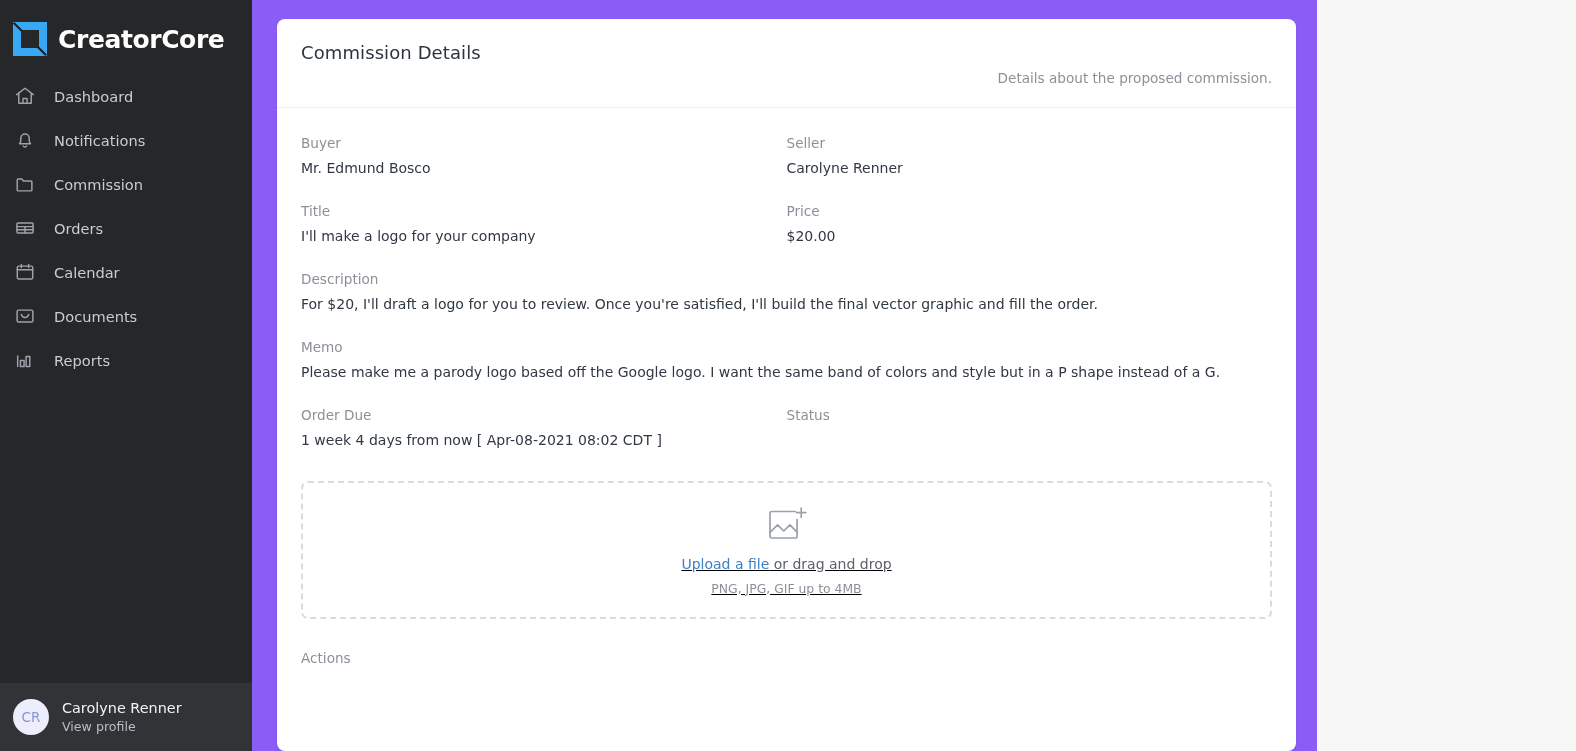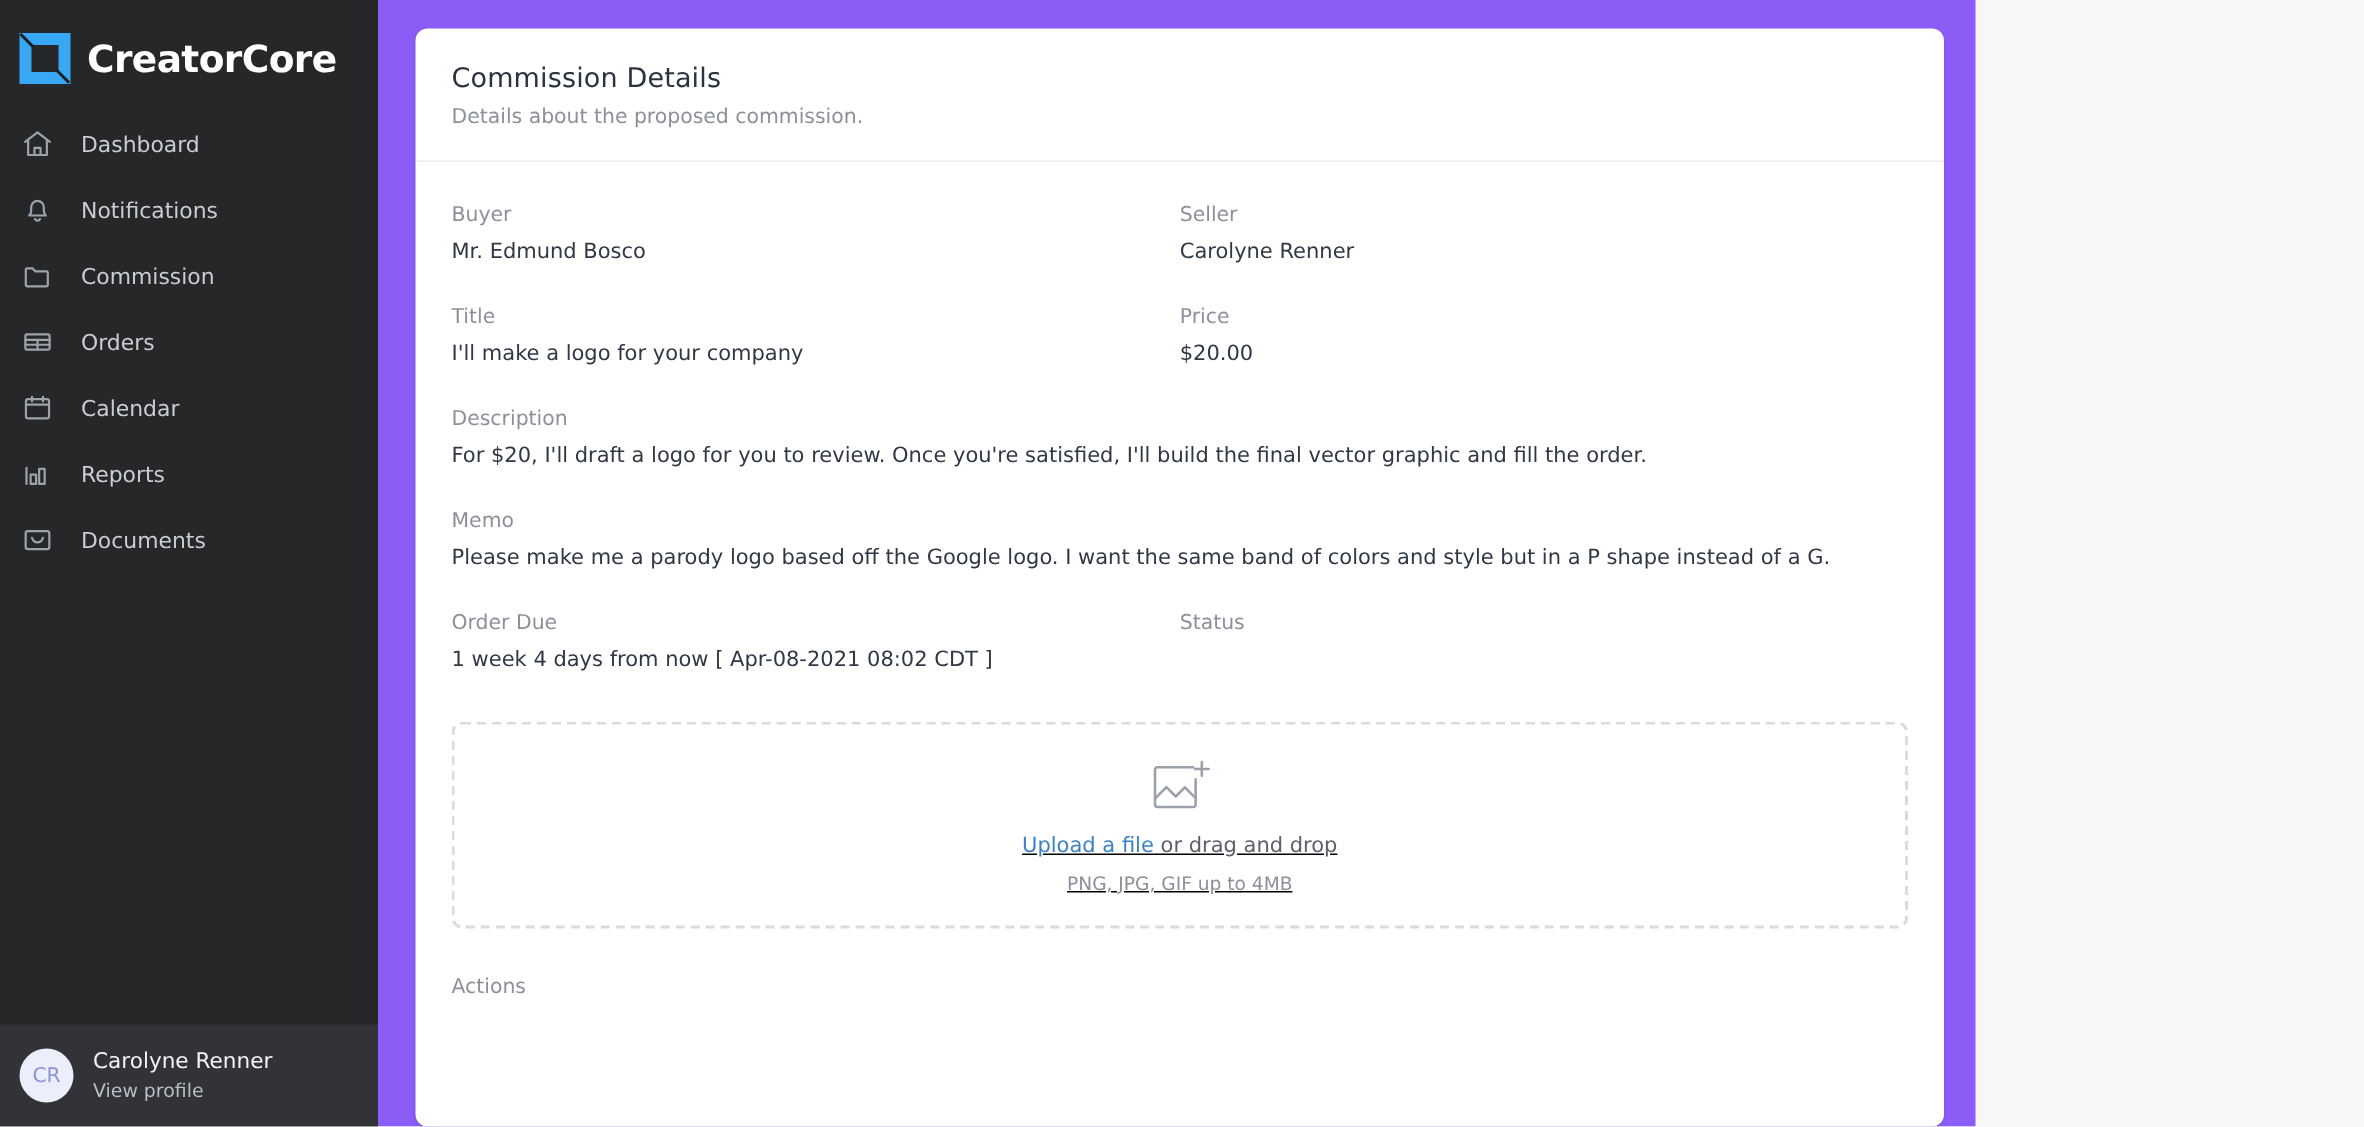--- a/index.html
+++ b/index.html
@@ -72,21 +72,21 @@
   #main { flex: 1; height: 751px; background: #8b5cf6; padding: 19px 21px 0 25px; }
   .card {
     background: #ffffff;
     border-radius: 8px;
     height: 732px;
     box-shadow: 0 1px 2px rgba(16,24,40,.06), 0 1px 3px rgba(16,24,40,.06);
     overflow: hidden;
   }
   .card-head { padding: 23px 24px 21px 24px; border-bottom: 1px solid #ededf0; }
   .card-title { font-size: 18px; color: #2c3340; font-weight: 400; letter-spacing: .1px; }
-  .card-sub { font-size: 13.6px; color: #8b9099; margin-top: 7px; }
+  .card-sub { font-size: 13.6px; color: #8b9099; margin-top: 7px; text-align: right; }
 
   .card-body { padding: 0 24px; }
 
   .row { display: flex; }
   .col { width: 50%; }
   .field { padding-top: 27px; }
   .flabel { font-size: 13.6px; color: #8b9099; }
   .fvalue { font-size: 14px; color: #303844; margin-top: 9px; }
 
   .wide { padding-top: 27px; }
@@ -177,36 +177,36 @@
               <path d="M3.6 9.6h16.8"></path>
               <path d="M8 3.8v3.4M16 3.8v3.4"></path>
             </svg>
         </span>
         <span>Calendar</span>
       </div>
 
       <div class="nav-item">
         <span class="nav-ico">
           <svg width="22" height="22" viewBox="0 0 24 24" fill="none" stroke="currentColor" stroke-width="1.6" stroke-linecap="round" stroke-linejoin="round">
+              <rect x="3.4" y="5.6" width="17.2" height="13" rx="1.6"></rect>
+              <path d="M8 10.4c.8 2.2 2.2 3.3 4 3.3s3.2-1.1 4-3.3"></path>
+            </svg>
+        </span>
+        <span>Documents</span>
+      </div>
+
+      <div class="nav-item">
+        <span class="nav-ico">
+          <svg width="22" height="22" viewBox="0 0 24 24" fill="none" stroke="currentColor" stroke-width="1.6" stroke-linecap="round" stroke-linejoin="round">
               <path d="M4 19.2V7.5"></path>
               <rect x="7" y="12.5" width="4" height="6.7"></rect>
               <rect x="13.2" y="8.2" width="4" height="11"></rect>
             </svg>
         </span>
         <span>Reports</span>
-      </div>
-
-      <div class="nav-item">
-        <span class="nav-ico">
-          <svg width="22" height="22" viewBox="0 0 24 24" fill="none" stroke="currentColor" stroke-width="1.6" stroke-linecap="round" stroke-linejoin="round">
-              <rect x="3.4" y="5.6" width="17.2" height="13" rx="1.6"></rect>
-              <path d="M8 10.4c.8 2.2 2.2 3.3 4 3.3s3.2-1.1 4-3.3"></path>
-            </svg>
-        </span>
-        <span>Documents</span>
       </div>
 
     </div>
 
     <div class="profile">
       <div class="avatar">
         <span>CR</span>
       </div>
       <div>
         <div class="pname">Carolyne Renner</div>

